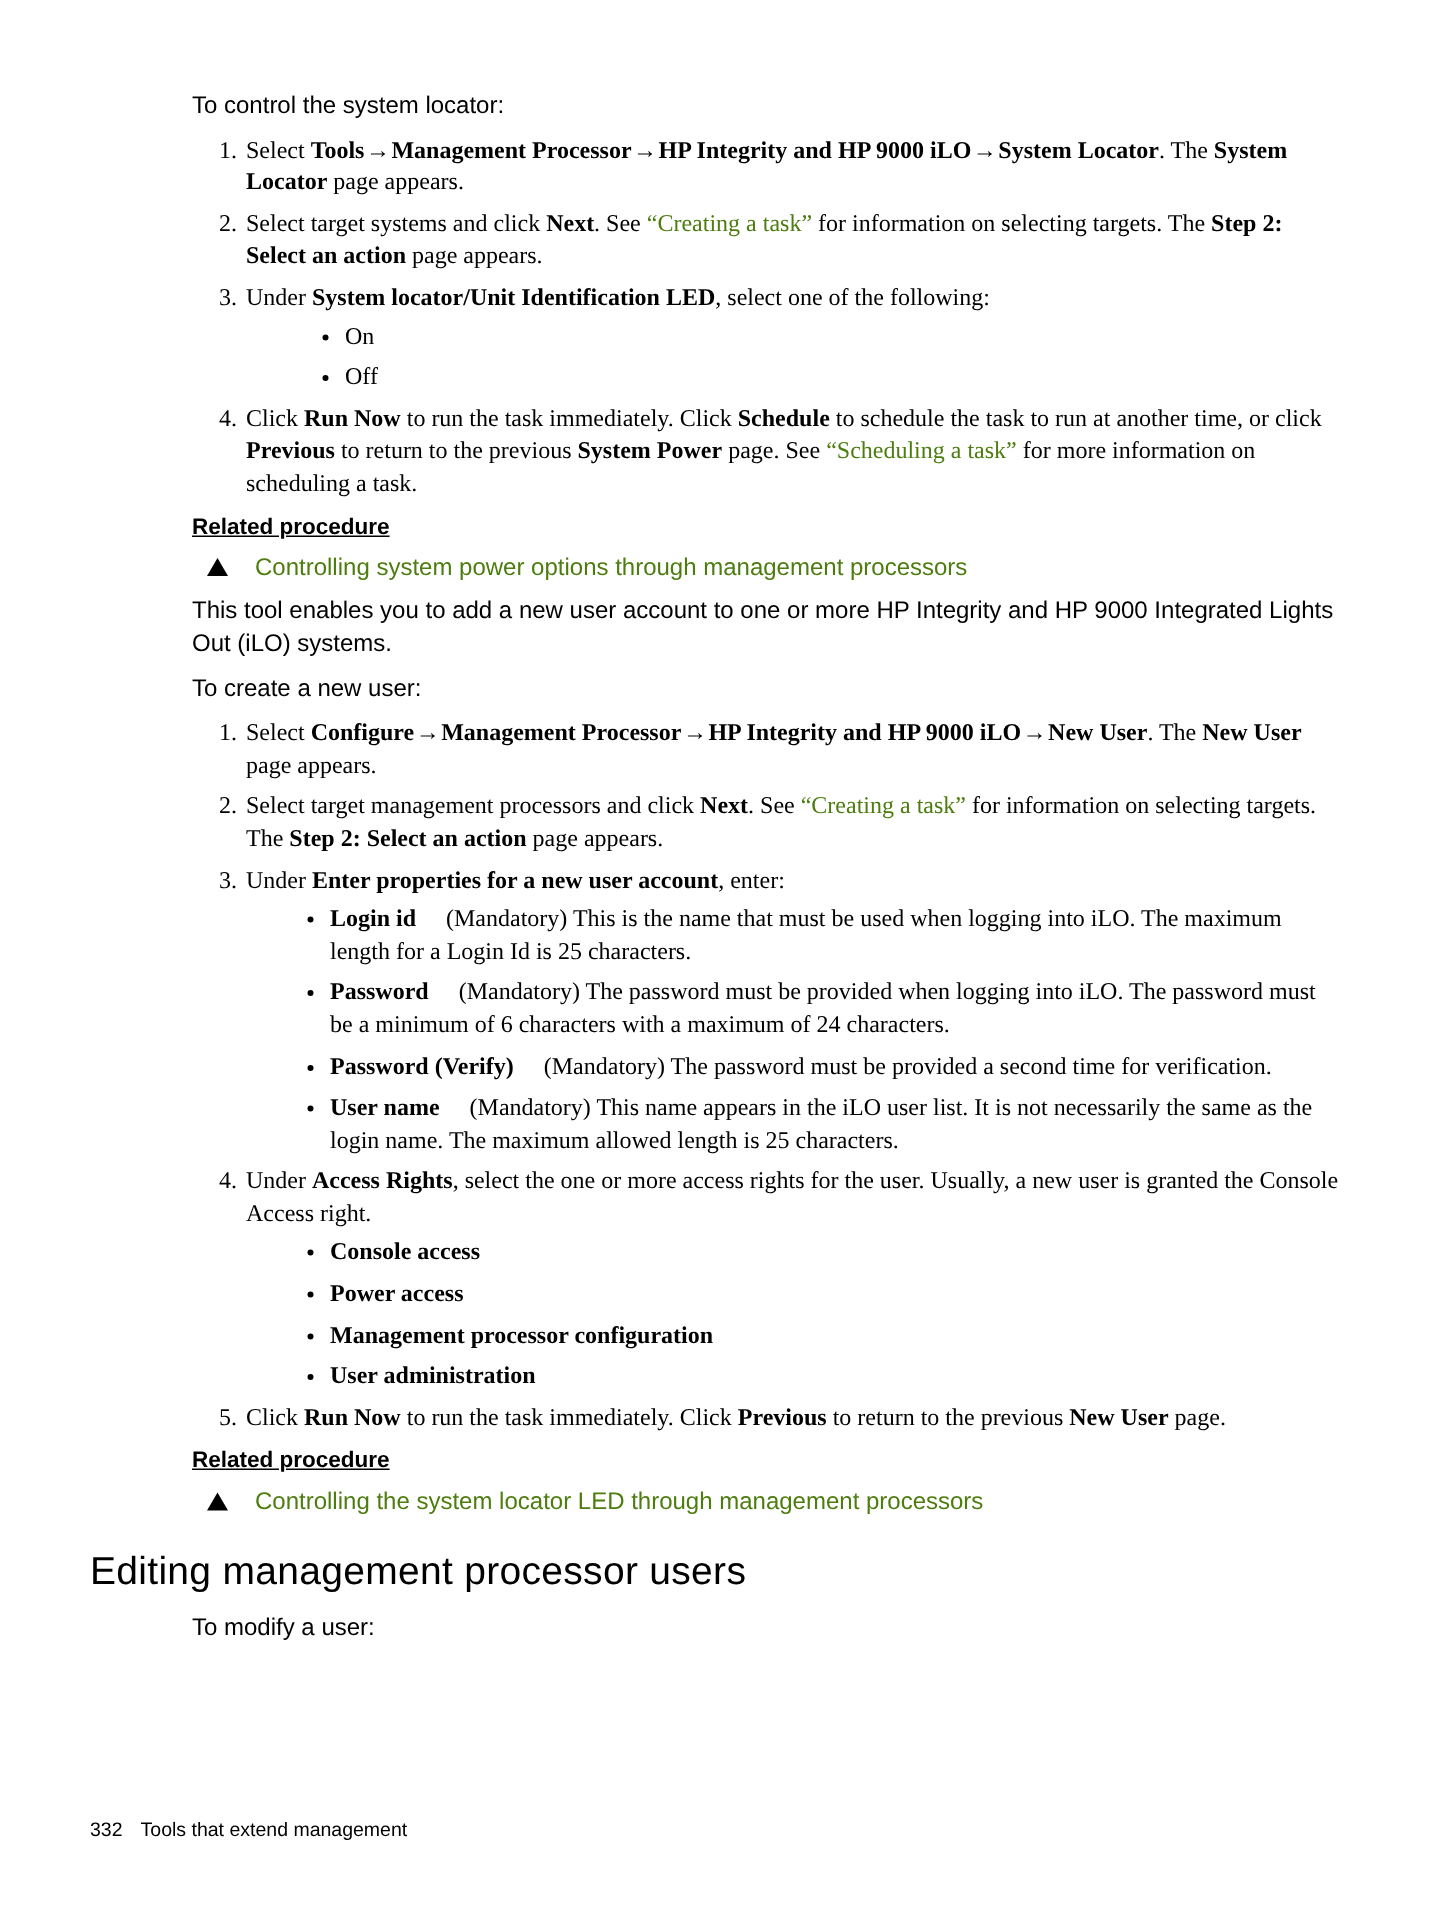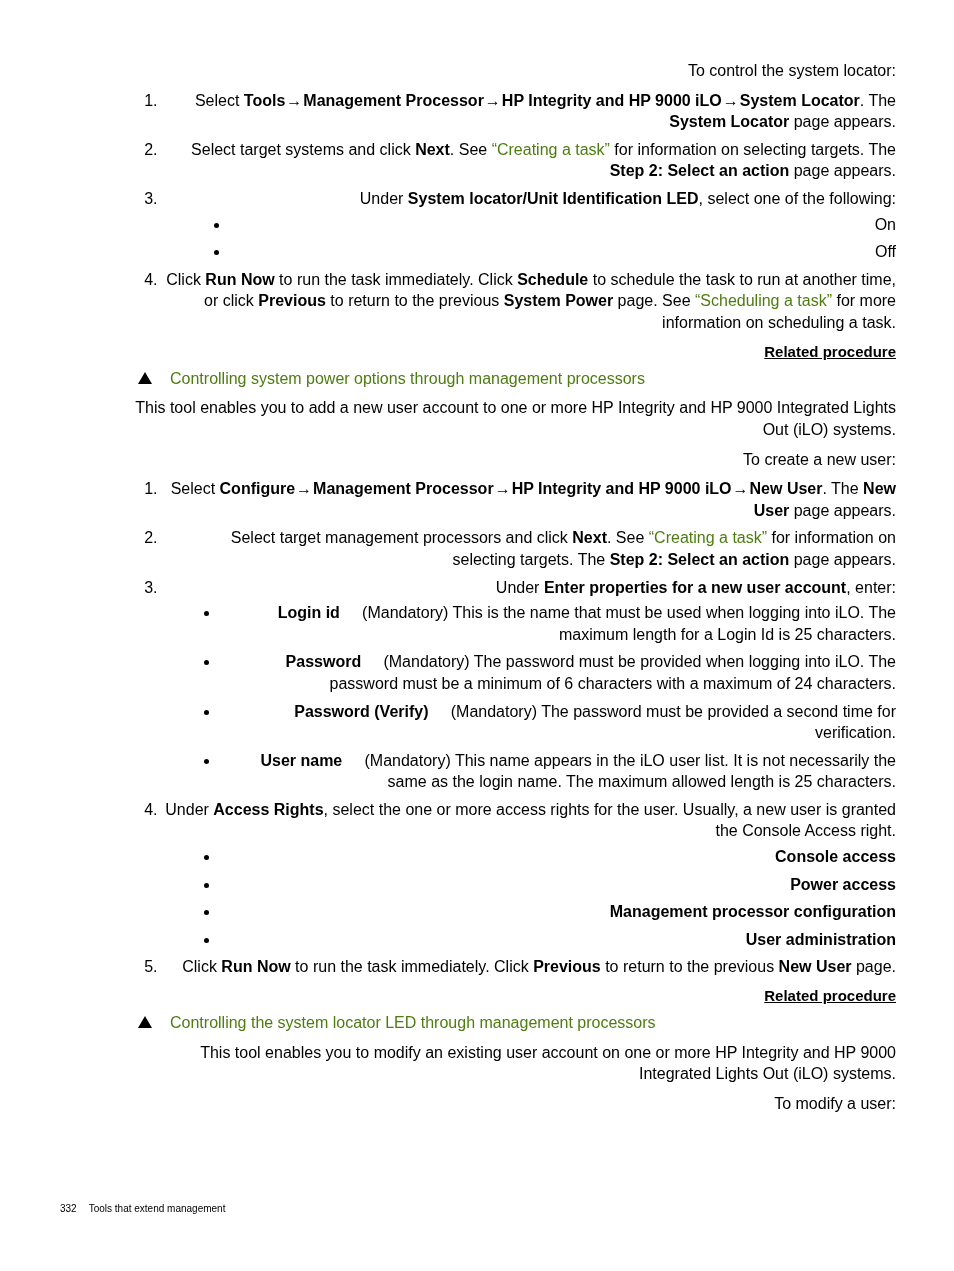--- a/index.html
+++ b/index.html
@@ -14,36 +14,36 @@
     color: #000;
     font-size: 16px;
     line-height: 1.35;
   }
   .page {
     position: relative;
     width: 854px;
     height: 1271px;
     box-sizing: border-box;
     padding: 60px 60px 20px 60px;
-    text-align: right;
   }
   .content {
     margin-left: 68px;
     width: 768px;
   }
   p { margin: 0 0 6px 0; }
   .para { margin-bottom: 8px; }
   ol.numbered {
     list-style: decimal;
     margin: 0 0 6px 0;
     padding-left: 34px;
   }
   ol.numbered > li {
     padding-left: 2px;
     margin-bottom: 6px;
+    font-family: Liberation Serif, serif;
   }
   ul.bullets {
     list-style: disc;
     margin: 4px 0 6px 0;
     padding-left: 66px;
   }
   ul.bullets > li { margin-bottom: 6px; }
   ul.bullets2 {
     list-style: disc;
     margin: 4px 0 6px 0;
@@ -76,22 +76,22 @@
   }
   h2.section {
     font-weight: 400;
     font-size: 26px;
     margin: 18px 0 10px -68px;
     letter-spacing: 0.2px;
   }
   .footer {
     position: absolute;
     left: 60px;
-    bottom: 56px;
-    font-size: 10px;
+    bottom: 42px;
+    font-size: 13px;
   }
   .footer .pn { margin-right: 12px; }
   .arrow { padding: 0 1px; }
 </style>
 </head>
 <body>
 
 <div class="page">
   <div class="content">
 
@@ -162,21 +162,21 @@
         <span>Click </span><span class="bold">Run Now</span><span> to run the task immediately. Click </span><span class="bold">Previous</span><span> to return to the previous </span><span class="bold">New User</span><span> page.</span>
       </li>
     </ol>
 
     <div class="related-head">Related procedure</div>
     <div class="tri-line">
       <div class="tri"></div>
       <span class="link">Controlling the system locator LED through management processors</span>
     </div>
 
-    <p class="para">This tool enables you to modify an existing user account on one or more HP Integrity and HP 9000 Integrated Lights Out (iLO) systems.</p>
+    <h2 class="section">Editing management processor users</h2>
     <p class="para">To modify a user:</p>
 
   </div>
 
   <div class="footer">
     <span class="pn">332</span><span>Tools that extend management</span>
   </div>
 </div>
 
 </body></html>

